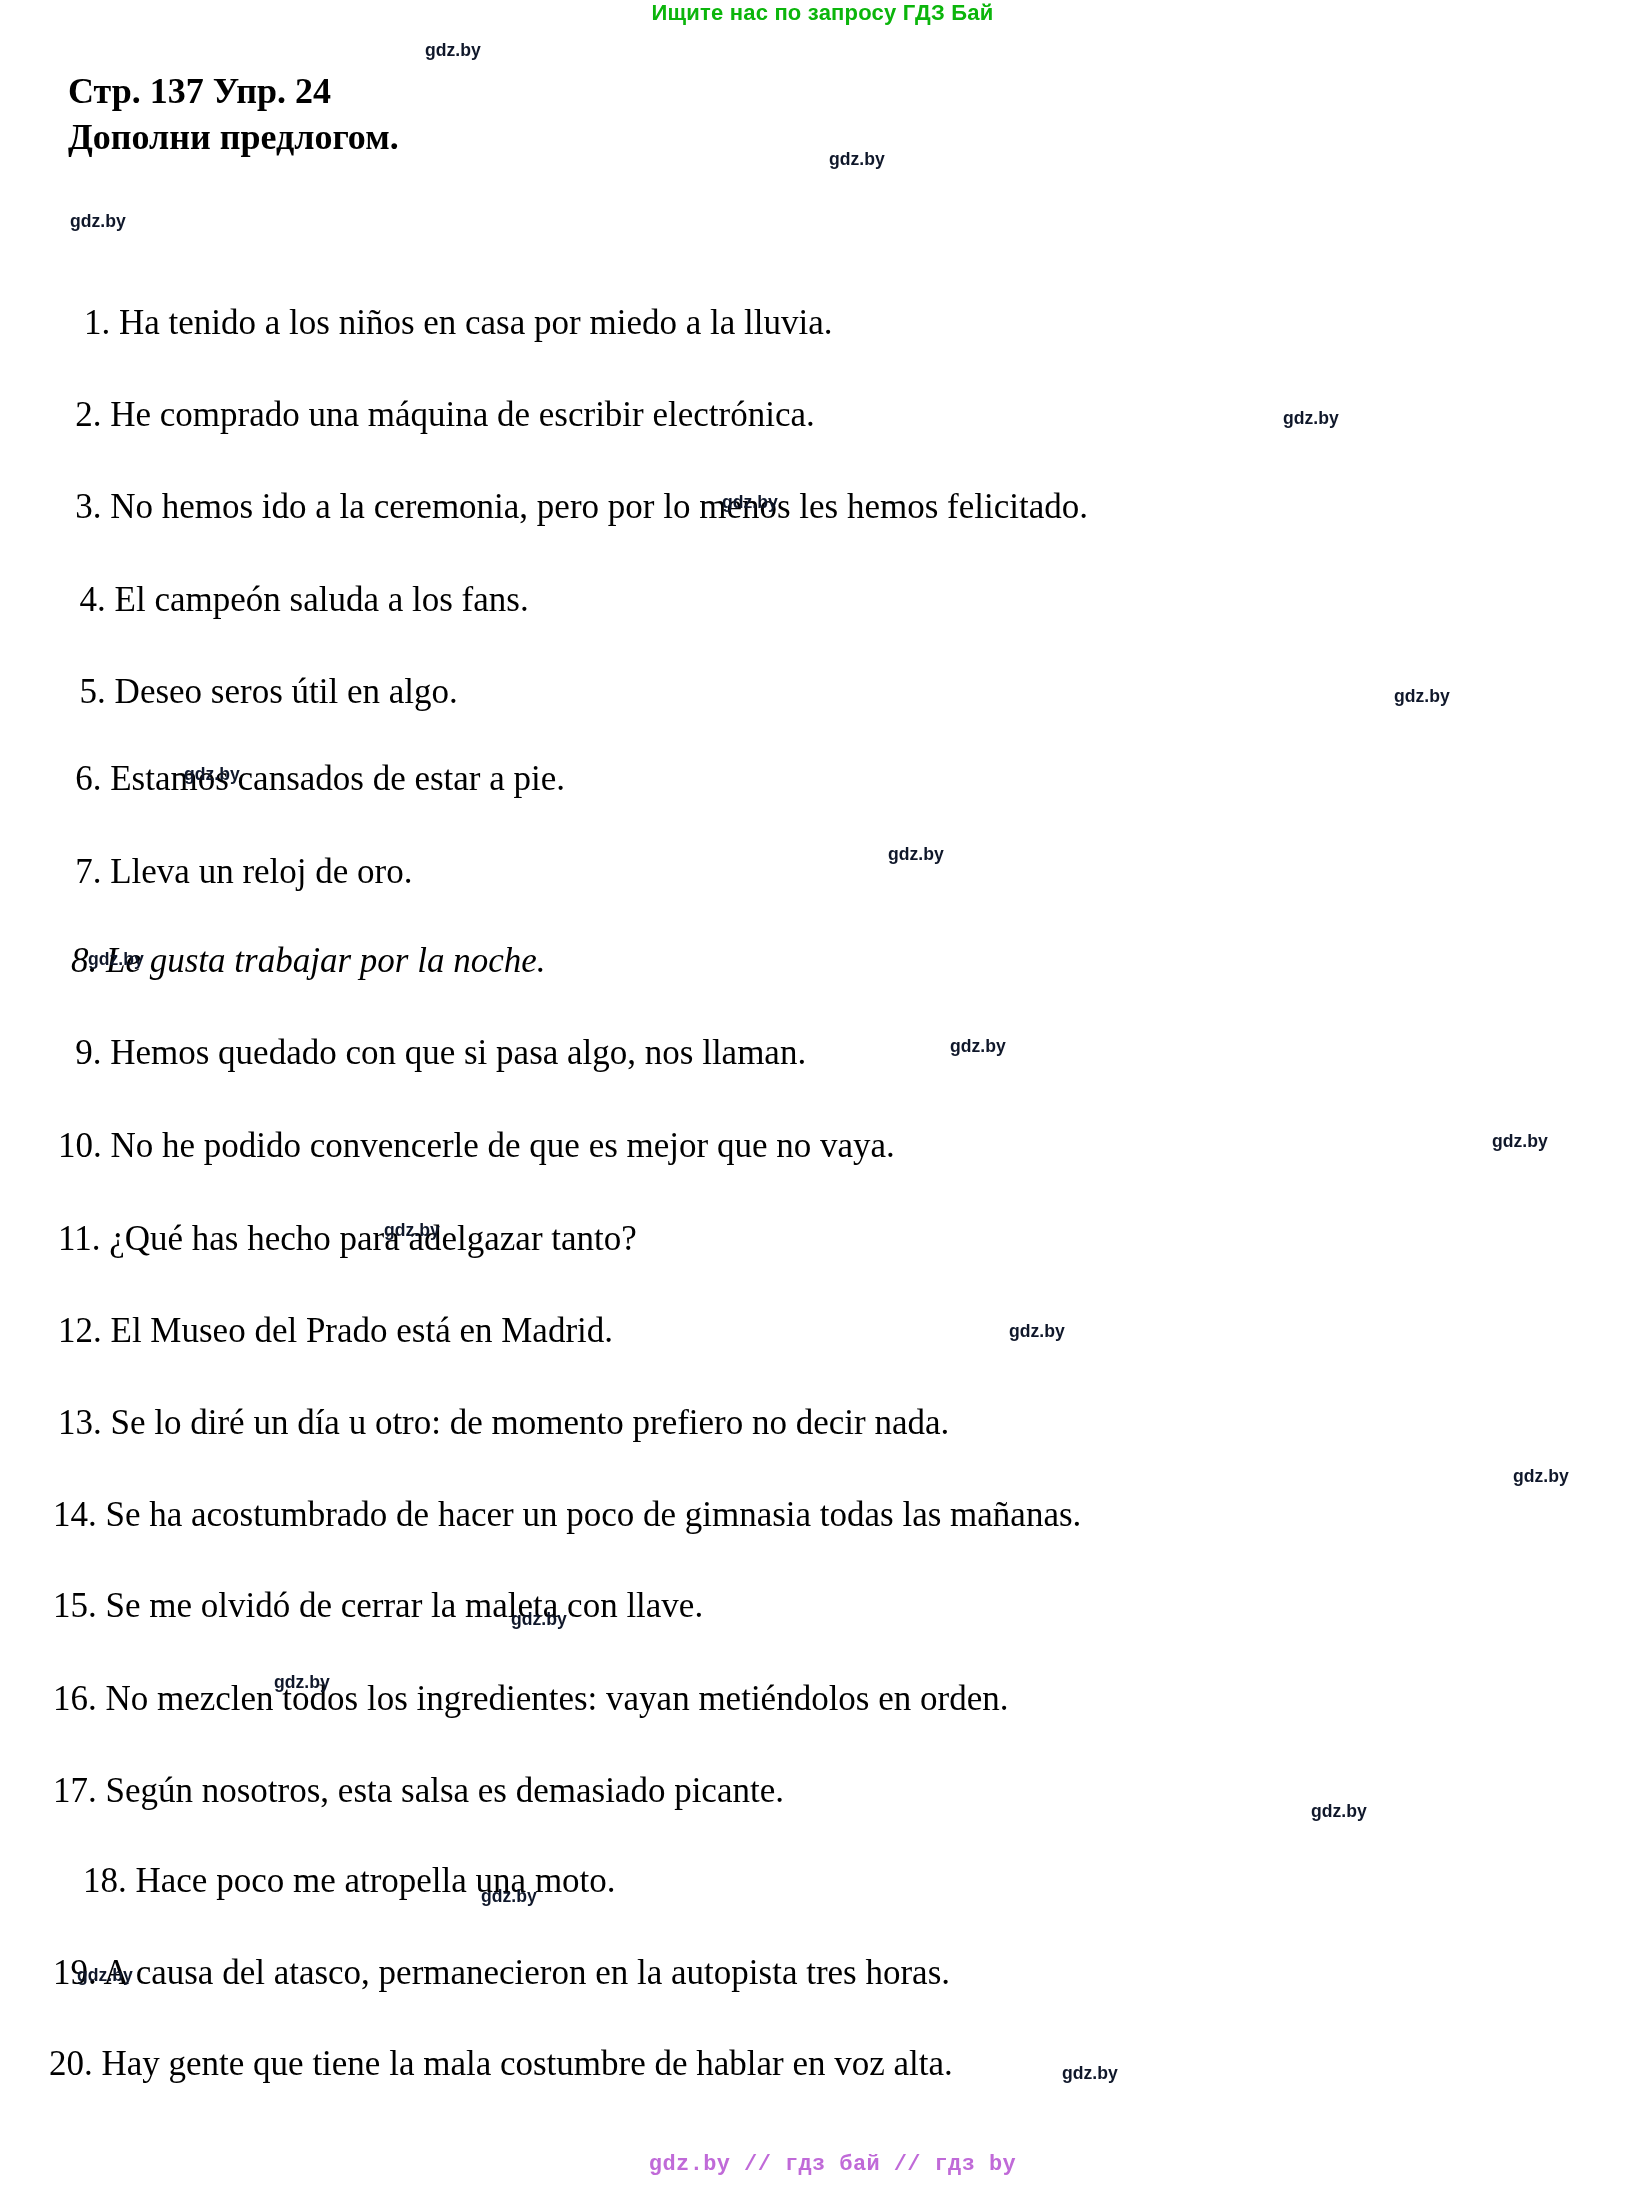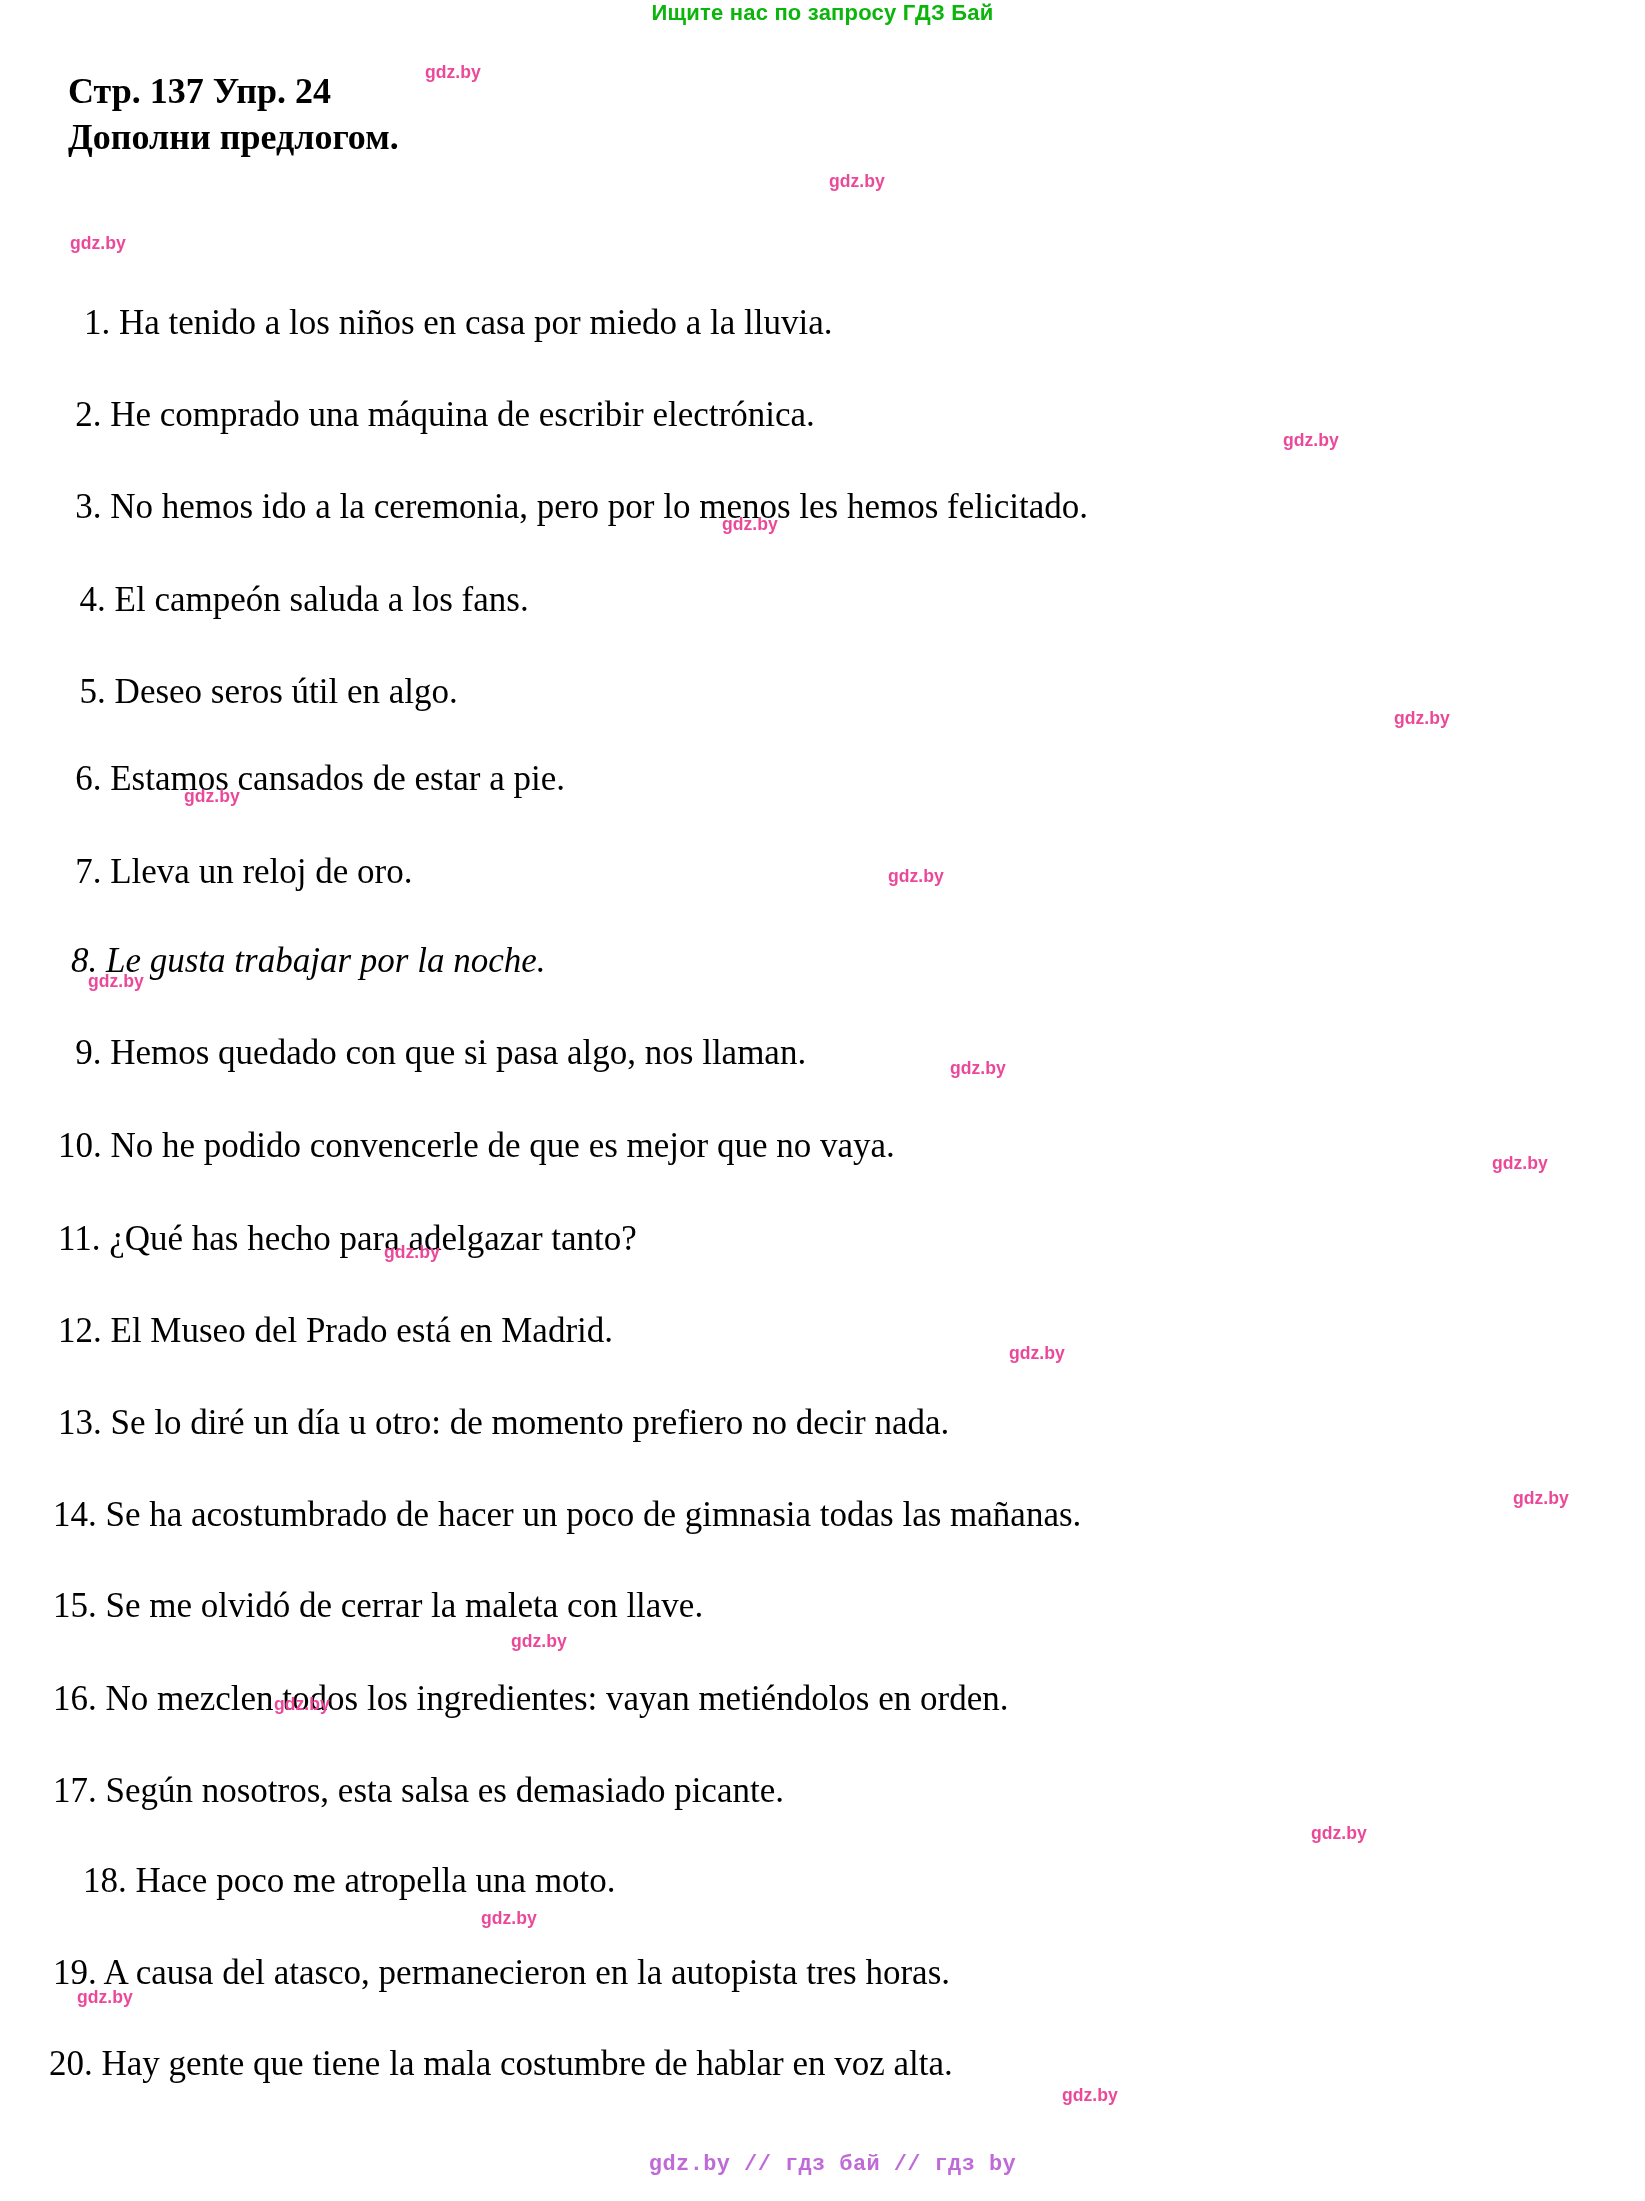--- a/index.html
+++ b/index.html
@@ -65,24 +65,23 @@
     line-height: 1.0;
     text-align: center;
   }
 
   
   .wm {
     position: absolute;
     font-family: "Liberation Sans", sans-serif;
     font-weight: bold;
     font-size: 17.6px;
-    color: #ec4899;
+    color: #0f172a;
     white-space: nowrap;
     pointer-events: none;
-    margin-top: 22px;
   }
 
   
   .footer {
     position: absolute;
     left: 0;
     top: 2152px;
     width: 1645px;
     text-align: center;
     font-family: Liberation Mono, monospace;

